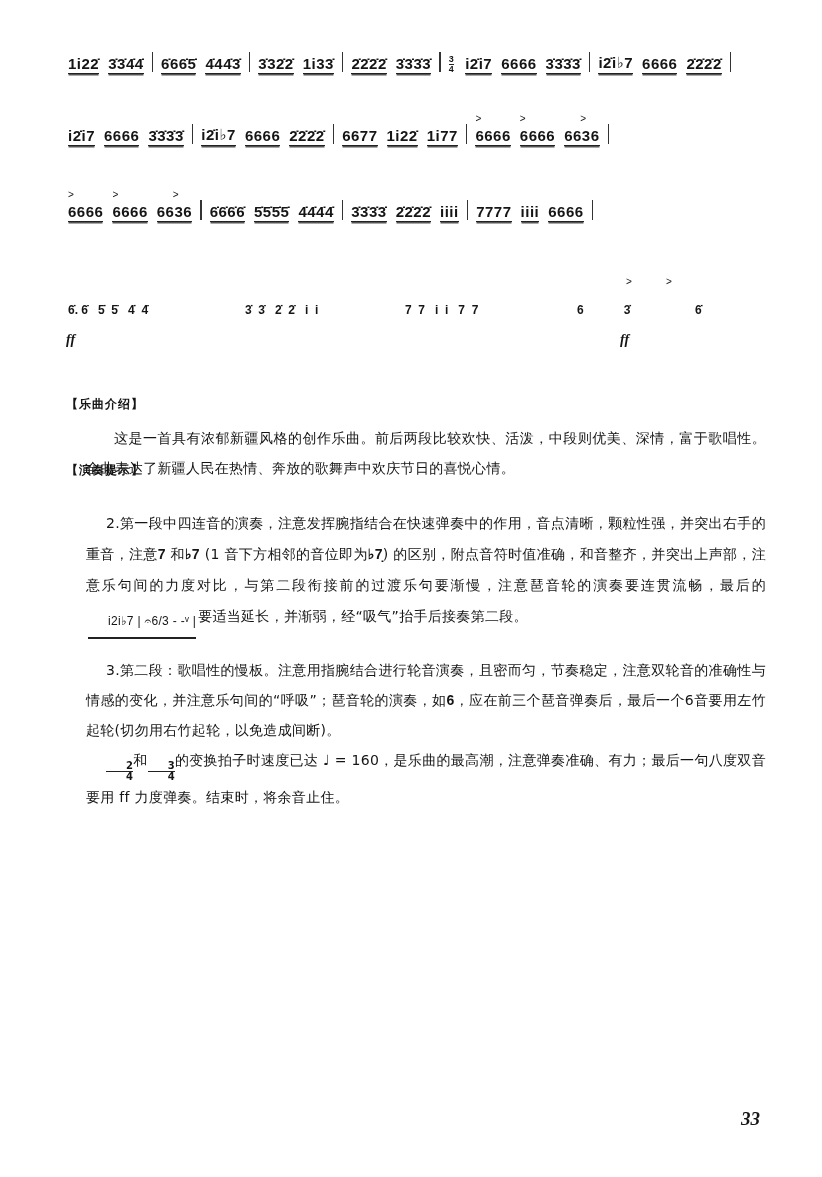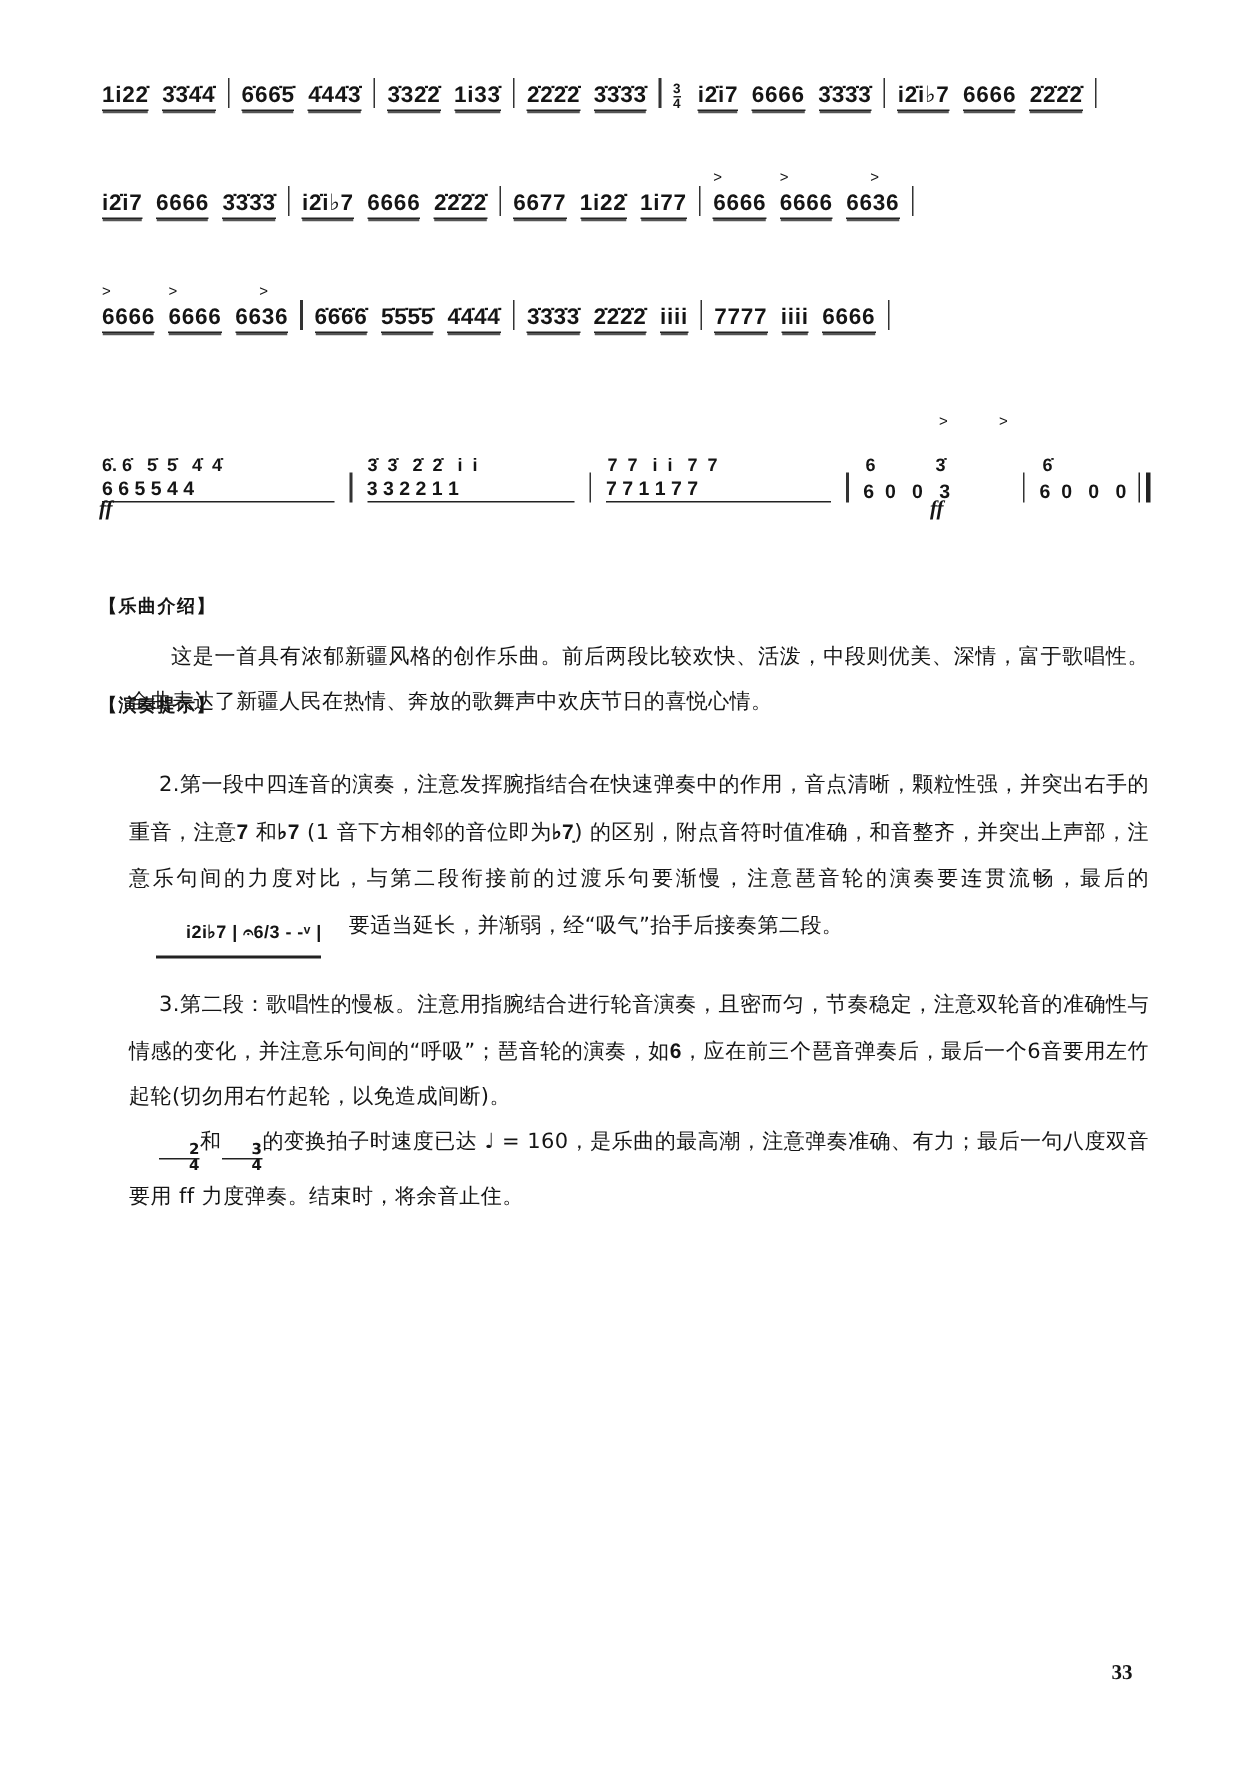--- a/index.html
+++ b/index.html
@@ -53,28 +53,28 @@
   }
   .para {
     position: absolute; left: 86px; width: 680px; font-size: 14px; line-height: 30px;
     letter-spacing: 0.3px; text-align: justify;
   }
   .para p { margin: 0; }
   .indent { text-indent: 28px; }
   .para-tip p { text-indent: 20px; }
   .inline-num { font-weight: bold; font-family: "Liberation Sans", sans-serif; }
   .inline-score {
-    display: inline-block; font-weight: bold; font-size: 12px; border-bottom: 2px solid #222;
-    vertical-align: -4px; margin: 0 18px; font-family: "Liberation Sans", sans-serif;
+    display: inline-block; font-weight: normal; font-size: 12px; border-bottom: 2px solid #222;
+    vertical-align: -4px; margin: 0 2px; font-family: "Liberation Sans", sans-serif;
   }
   .frac { display: inline-flex; flex-direction: column; font-size: 10px; line-height: 10px; vertical-align: -4px; font-weight: bold; }
   .frac span:first-child { border-bottom: 1px solid #222; }
   .page-number {
     position: absolute; left: 741px; top: 1108px; font-family: "Liberation Serif", serif;
-    font-weight: bold; font-size: 14px;
+    font-style: italic; font-weight: bold; font-size: 19px;
   }
 </style>
 </head>
 <body>
 
 <div class="page">
 
   <div class="score-row" style="top:52px;">
     <div class="measure">
       <span class="group">1i22̇</span>
@@ -174,32 +174,20 @@
     <div class="voice voice-upper">
       <span style="width:155px; display:inline-block">6̇. 6̇   5̇  5̇   4̇  4̇</span>
       <span style="width:22px; display:inline-block"></span>
       <span style="width:138px; display:inline-block">3̇  3̇   2̇  2̇   i  i</span>
       <span style="width:22px; display:inline-block"></span>
       <span style="width:150px; display:inline-block">7  7   i  i   7  7</span>
       <span style="width:22px; display:inline-block"></span>
       <span style="width:96px; display:inline-block">6            3̇</span>
       <span style="width:22px; display:inline-block"></span>
       <span style="display:inline-block">6̇</span>
-    </div>
-    <div class="voice">
-      <span class="group" style="width:155px; box-shadow:none">6  6   5  5   4  4</span>
-      <span class="sys-bar"></span>
-      <span class="group" style="width:138px; box-shadow:none">3  3   2  2   1  1</span>
-      <span class="sys-bar"></span>
-      <span class="group" style="width:150px; box-shadow:none">7  7   1  1   7  7</span>
-      <span class="sys-bar"></span>
-      <span style="width:96px; display:inline-block">6  0   0   3</span>
-      <span class="sys-bar"></span>
-      <span style="display:inline-block">6  0   0   0</span>
-      <span class="sys-final"></span>
     </div>
     <span class="ff" style="left:-2px; top:44px;">ff</span>
     <span class="ff" style="left:552px; top:44px;">ff</span>
   </div>
 
   <div class="section-title" style="top:396px;">【乐曲介绍】</div>
   <div class="para indent" style="top:423px;">
     <p>这是一首具有浓郁新疆风格的创作乐曲。前后两段比较欢快、活泼，中段则优美、深情，富于歌唱性。全曲表达了新疆人民在热情、奔放的歌舞声中欢庆节日的喜悦心情。</p>
   </div>
 

